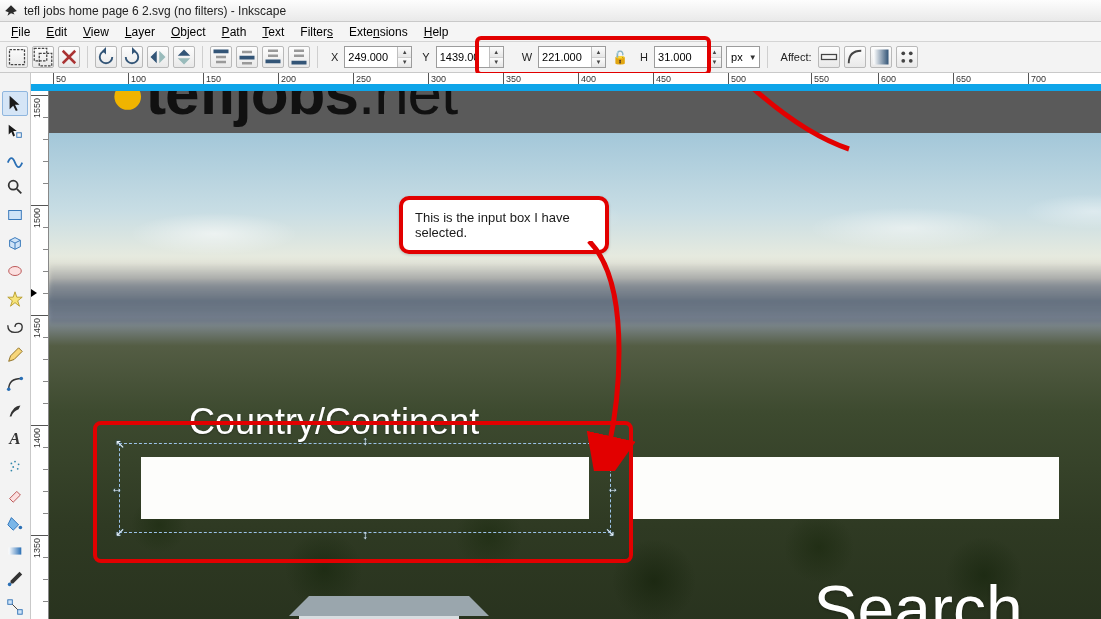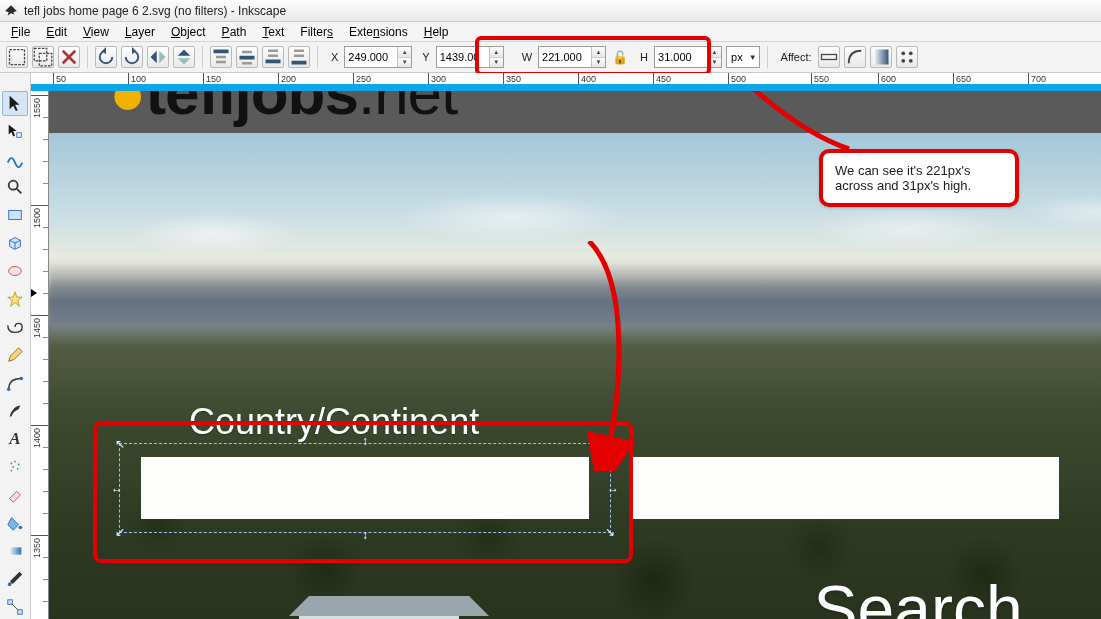--- a/index.html
+++ b/index.html
@@ -558,24 +558,24 @@
     <div class="h" style="left:50%; top:-9px; margin-left:-6px;">↕</div>
     <div class="h" style="left:50%; bottom:-9px; margin-left:-6px;">↕</div>
     <div class="h" style="top:50%; left:-9px; margin-top:-6px;">↔</div>
     <div class="h" style="top:50%; right:-9px; margin-top:-6px;">↔</div>
   </div>
 
   <div class="red-box" style="left:44px; top:330px; width:540px; height:142px;"></div>
 
   <div class="search-text" style="right:60px; top:480px;">Search.</div>
 
-
-  <div class="callout" style="left:770px; top:58px; width:200px;">
-    <span>We can see it's 221px's across and 31px's high.</span>
-  </div>
+  <div class="callout" style="left:350px; top:105px; width:210px;">
+    <span>This is the input box I have selected.</span>
+  </div>
+
 
   <svg class="arrow-svg" style="left:520px; top:150px; width:100px; height:230px;">
     <defs>
         <marker id="ah1" markerWidth="12" markerHeight="12" refX="2" refY="5" orient="auto">
           <path d="M0 0 L12 5 L0 10 Z" fill="#e20000"></path>
         </marker>
       </defs>
     <path d="M20 0 Q50 30 50 110 Q50 160 40 205" fill="none" stroke="#e20000" stroke-width="5" marker-end="url(#ah1)"></path>
   </svg>
 

